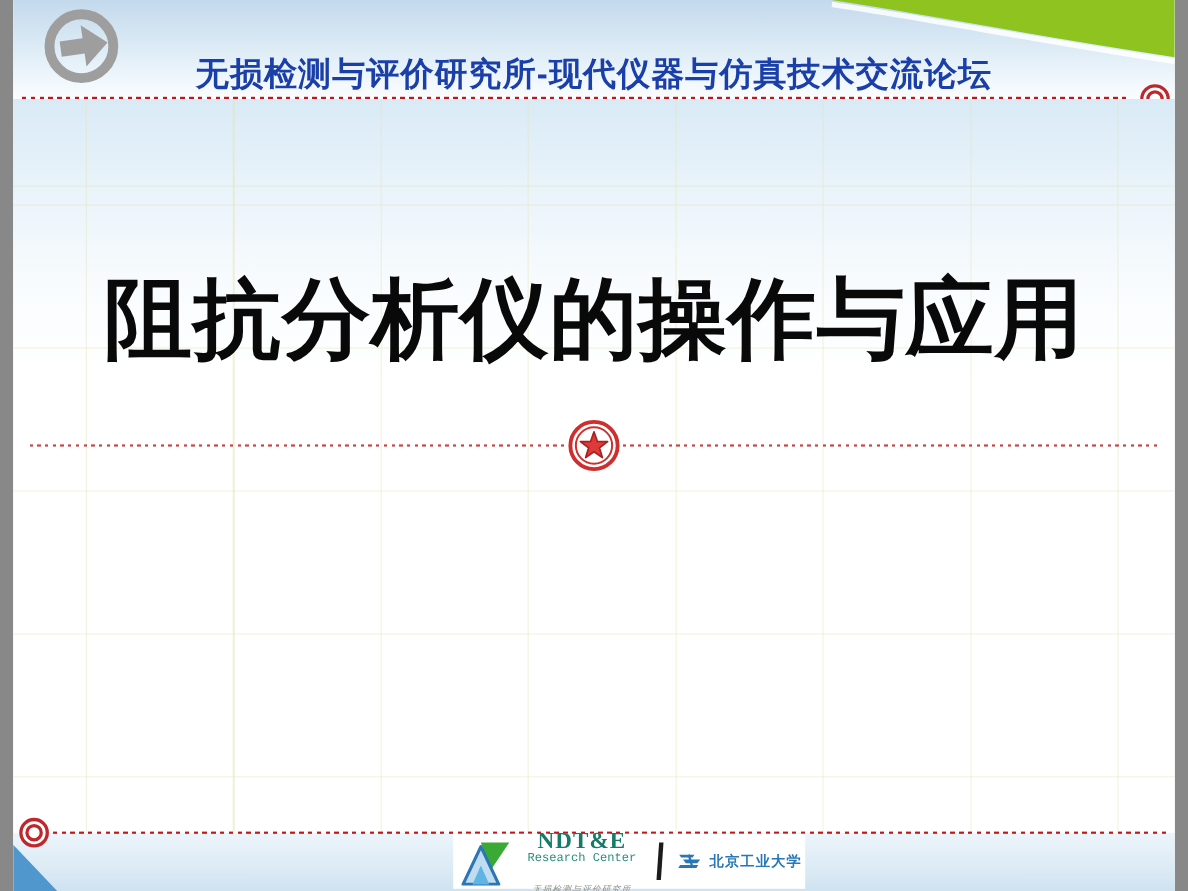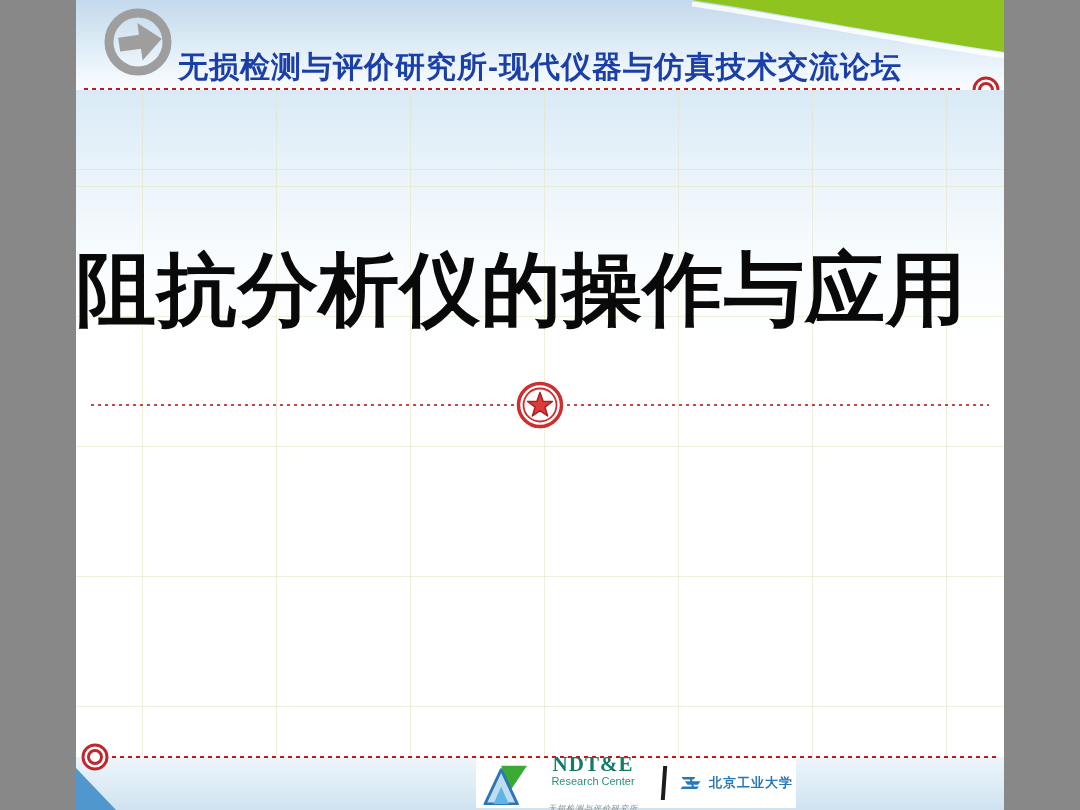--- a/index.html
+++ b/index.html
@@ -1,17 +1,17 @@
 <!DOCTYPE html>
 <html><head>
 <meta charset="utf-8">
 <style>
   html,body{margin:0;padding:0;background:#888;}
   .slide{
-    position:relative;width:928px;height:810px;overflow:hidden;
+    position:relative;width:1056px;height:810px;overflow:hidden;
     background:#ffffff;font-family:"Liberation Sans","DejaVu Sans",sans-serif;
     margin:0 auto;
   }
   
   .header{
     position:absolute;left:0;top:0;width:100%;height:90px;
     background:linear-gradient(180deg,#c3d9ec 0%,#d8e8f4 40%,#eef6fc 78%,#fbfdff 100%);
   }
   .swoosh{position:absolute;right:0;top:0;width:312px;height:62px;}
   .arrow-badge{position:absolute;left:26px;top:6px;width:72px;height:72px;}
@@ -37,21 +37,21 @@
   
   .canvas{
     position:absolute;left:0;top:90px;width:100%;height:667px;
     background-image:
       repeating-linear-gradient(90deg,rgba(226,226,182,.5) 0 1px,transparent 1px 134px),
       repeating-linear-gradient(180deg,rgba(226,226,182,.5) 0 1px,transparent 1px 130px),
       linear-gradient(180deg,#d9eaf6 0%,#e9f3fa 12%,#f9fcfe 26%,#ffffff 38%,#ffffff 100%);
     background-position:66px 0,0 96px,0 0;
   }
   .main-title{
-    position:absolute;left:0;top:237px;width:100%;margin:0;text-align:left;
+    position:absolute;left:0;top:237px;width:100%;margin:0;text-align:center;
     font-size:80px;font-weight:bold;color:#090909;letter-spacing:1px;
     font-family:"Liberation Sans","DejaVu Sans",sans-serif;
   }
   .star-badge{position:absolute;left:50%;top:381px;margin-left:-24px;width:48px;height:48px;}
   .subtitle{
     position:absolute;left:0;top:463px;width:100%;text-align:center;
     font-family:"Liberation Serif","DejaVu Serif",serif;
     font-size:37px;color:#2222cc;
   }
   
@@ -67,21 +67,21 @@
     position:absolute;left:400px;top:758px;width:320px;height:50px;
     background:#ffffff;display:flex;align-items:center;
   }
   .ndte-mark{width:46px;height:43px;margin-left:6px;flex:0 0 auto;}
   .ndte-text{margin-left:6px;width:118px;text-align:center;line-height:1;}
   .ndte-name{
     font-family:"Liberation Serif","DejaVu Serif",serif;
     font-size:21px;font-weight:bold;color:#157a66;letter-spacing:1px;display:block;
   }
   .ndte-sub{
-    font-family:Liberation Sans, sans-serif;
+    font-family:Liberation Mono, monospace;
     font-size:11px;color:#2a8f7d;display:block;margin-top:1px;
   }
   .ndte-cn{
     font-size:8px;color:#8d9087;display:block;margin-top:18px;letter-spacing:1px;white-space:nowrap;font-style:italic;
   }
   .logo-sep{width:4px;height:34px;background:#1c1c1c;margin:0 12px 0 10px;flex:0 0 auto;transform:skewX(-4deg);}
   .bjut-emblem{width:26px;height:18px;flex:0 0 auto;}
   .bjut-name{
     font-size:13px;font-weight:bold;color:#2878b8;
     margin-left:5px;letter-spacing:1px;white-space:nowrap;

